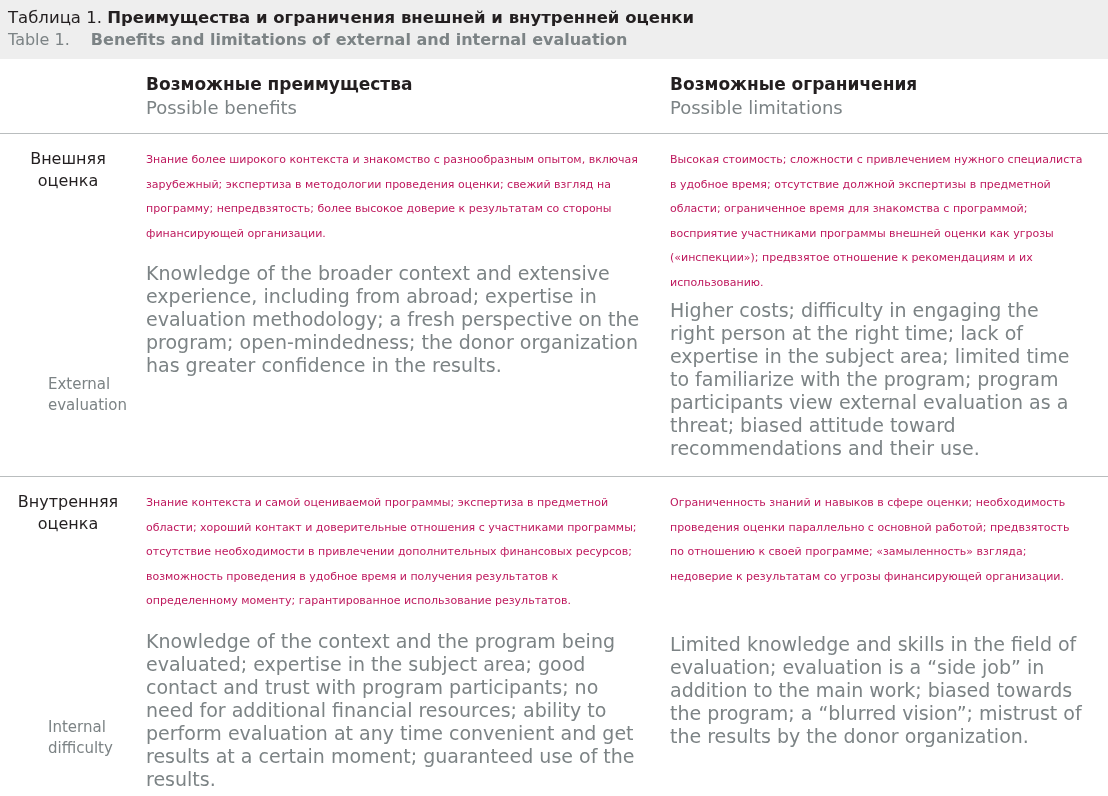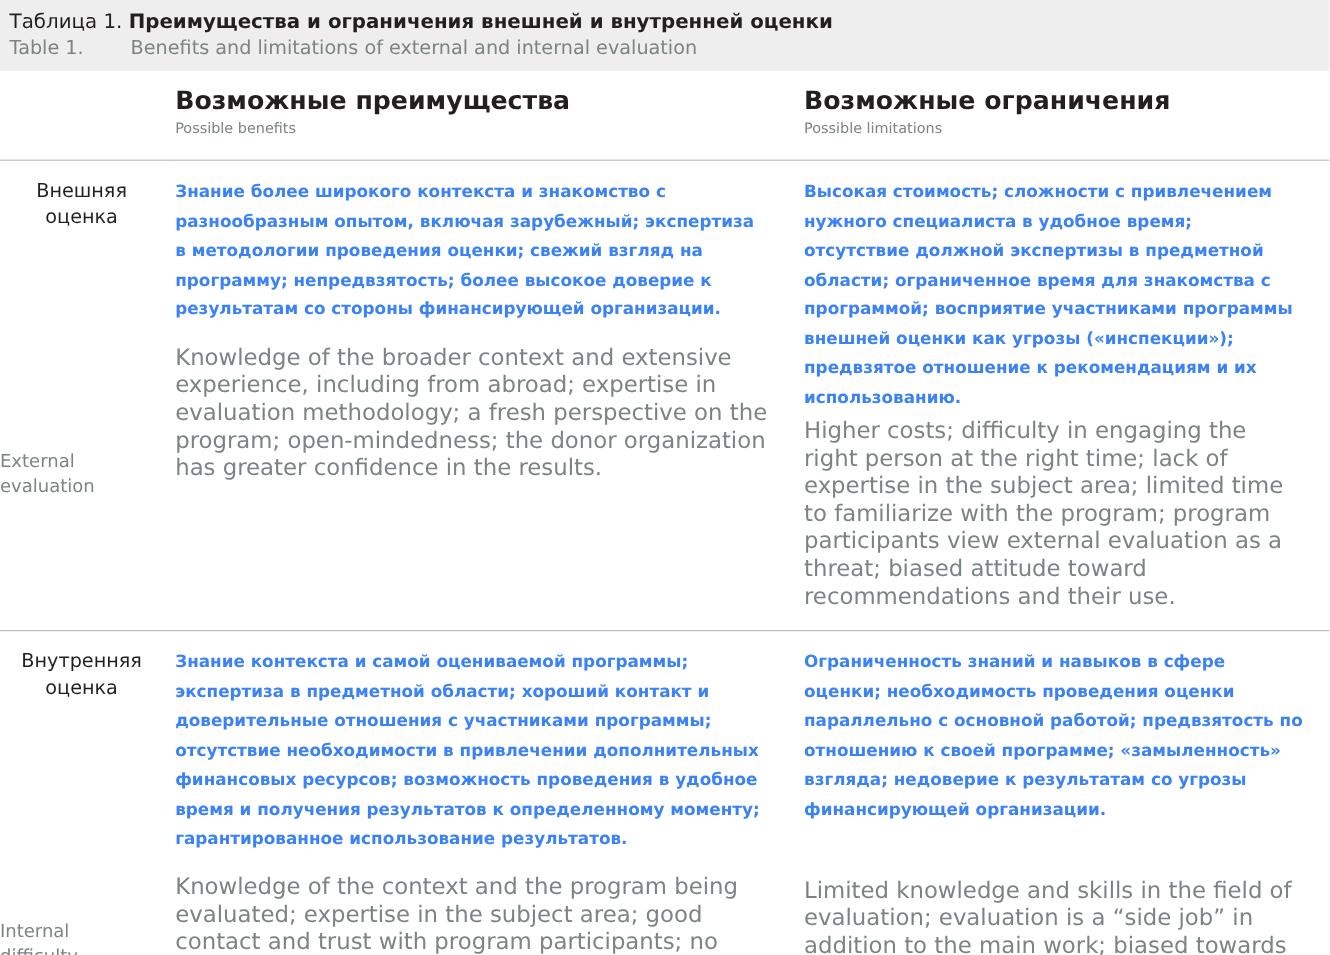--- a/index.html
+++ b/index.html
@@ -44,23 +44,23 @@
     line-height: 21px;
     color: #7c8385;
     white-space: nowrap;
     margin-top: 1px;
   }
   .caption-en .lbl {
     font-weight: normal;
     margin-top: 14px;
   }
   .caption-en .txt {
-    font-weight: normal;
+    font-weight: bold;
     display: inline-block;
-    margin-left: 34px;
+    margin-left: 16px;
   }
 
   
   table.tbl {
     border-collapse: collapse;
     width: 1108px;
     table-layout: fixed;
   }
   table.tbl col.c1 { width: 146px; }
   table.tbl col.c2 { width: 524px; }
@@ -71,27 +71,27 @@
     text-align: left;
     padding: 0;
   }
 
   .hdr-row td {
     padding-top: 14px;
     padding-bottom: 15px;
     border-bottom: 1px solid #b9bdbe;
   }
   .hdr-ru {
-    font-size: 21px;
+    font-size: 17px;
     font-weight: bold;
     color: #231f20;
     line-height: 22px;
   }
   .hdr-en {
-    font-size: 12px;
+    font-size: 18px;
     color: #7c8385;
     line-height: 21px;
     margin-top: 2px;
   }
 
   .body-row td {
     padding-top: 14px;
     padding-bottom: 16px;
     border-bottom: 1px solid #b9bdbe;
   }
@@ -102,26 +102,26 @@
   .rowlabel-ru {
     font-size: 16px;
     line-height: 22px;
     color: #231f20;
     text-align: center;
   }
   .rowlabel-en {
     font-size: 15px;
     line-height: 21px;
     color: #7c8385;
+    padding-left: 48px;
   }
   .ru-text {
-    font-size: 14px;
+    font-size: 11px;
     line-height: 24.5px;
-    color: #3b82f6;
-    font-weight: bold;
+    color: #be185d;
   }
   .en-text {
     font-size: 19px;
     line-height: 23px;
     color: #7c8385;
   }
 
   .cell-pad-2 { padding-right: 28px; }
   .cell-pad-3 { padding-right: 22px; }
   .cell-label { padding-right: 10px; }

